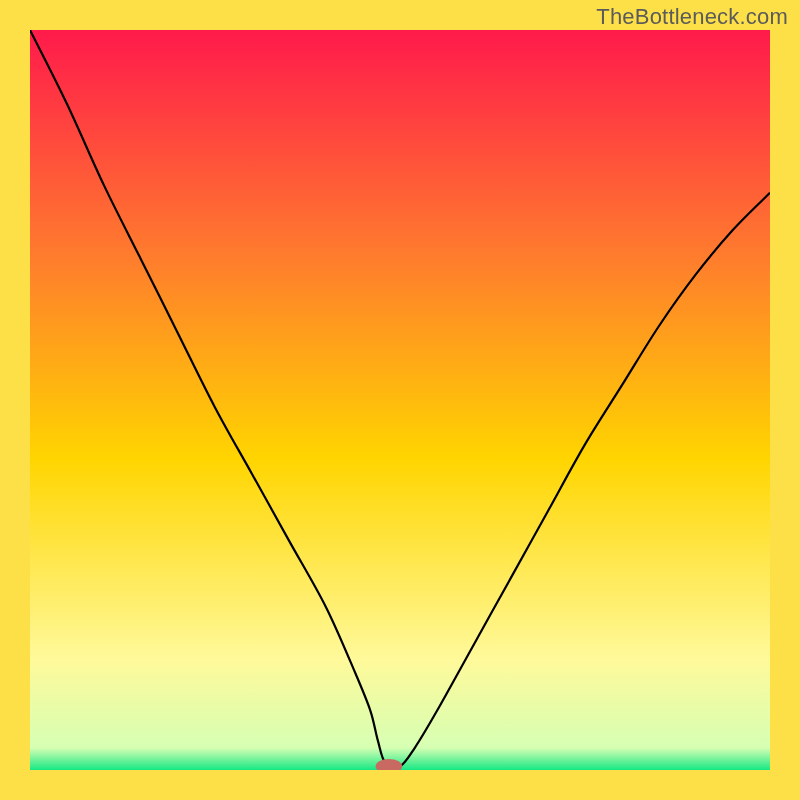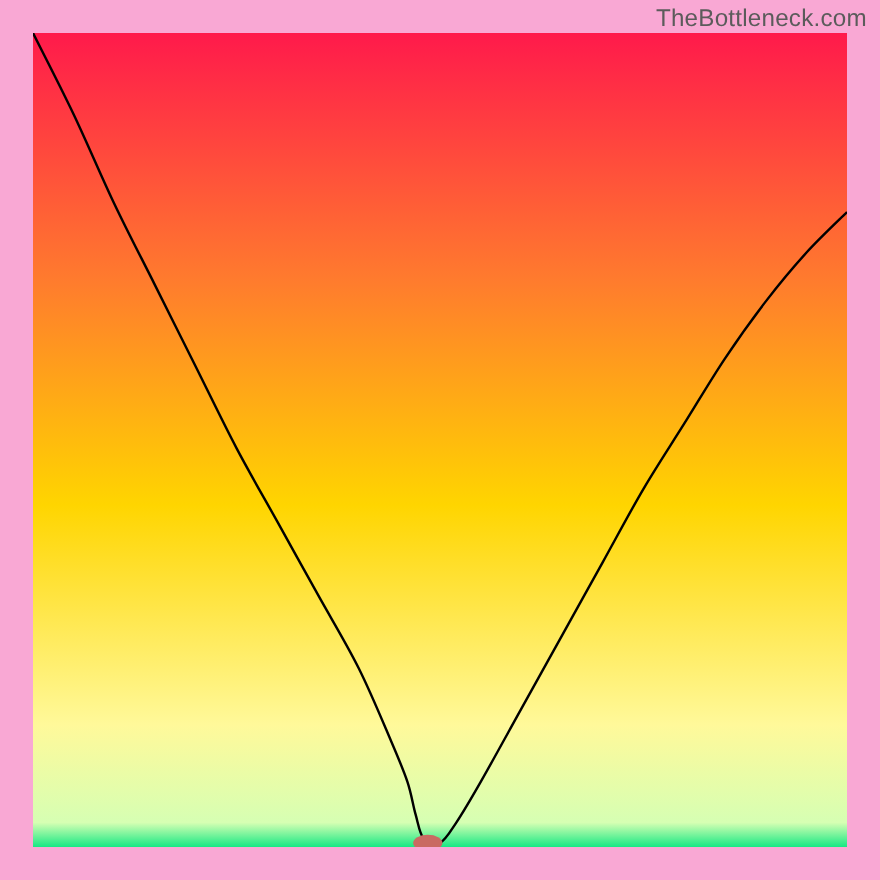--- a/index.html
+++ b/index.html
@@ -8,21 +8,21 @@
     width: 800px;
     height: 800px;
     background: #000;
     overflow: hidden;
     font-family: Arial, Helvetica, sans-serif;
   }
   .outer {
     position: relative;
     width: 800px;
     height: 800px;
-    background: #f9a8d4;
+    background: #fde047;
   }
   .watermark {
     position: absolute;
     top: 4px;
     right: 12px;
     color: #5b5b5b;
     font-size: 22px;
     font-weight: 400;
     letter-spacing: 0.2px;
     z-index: 10;

